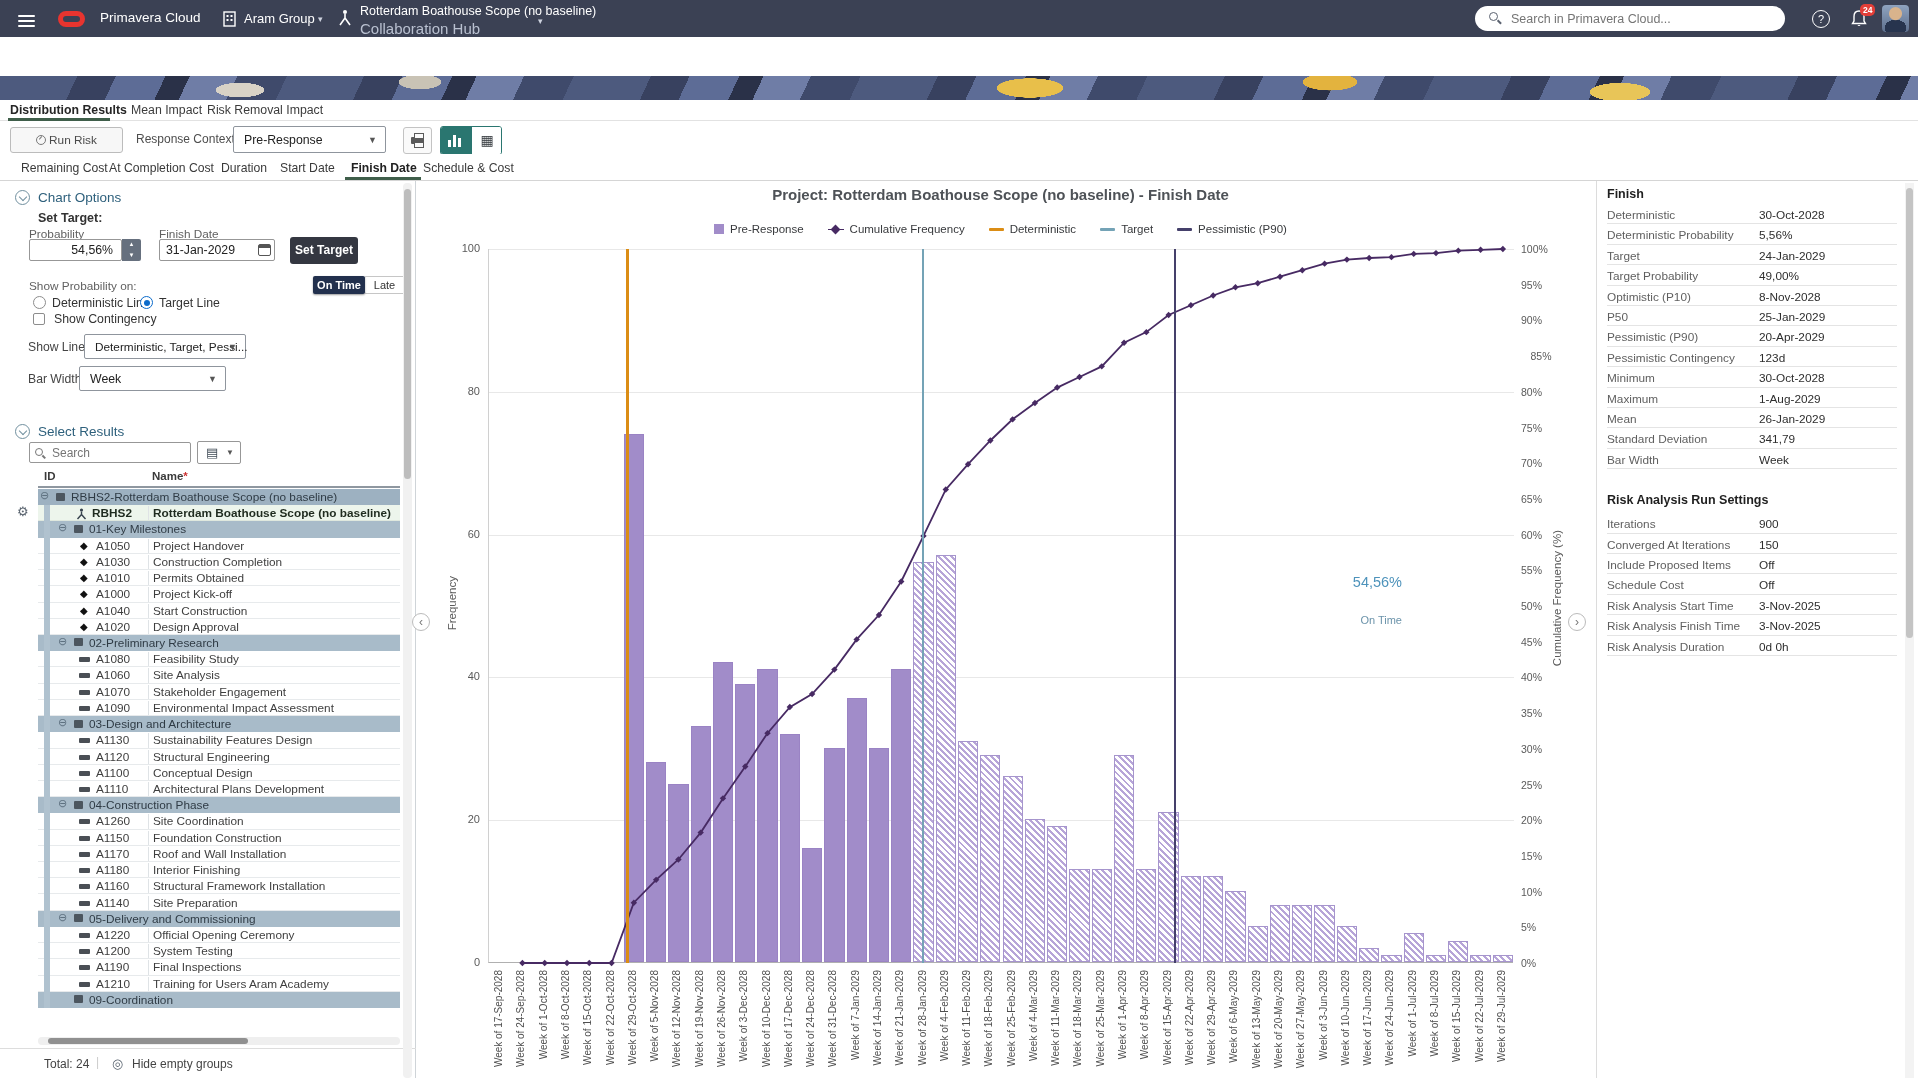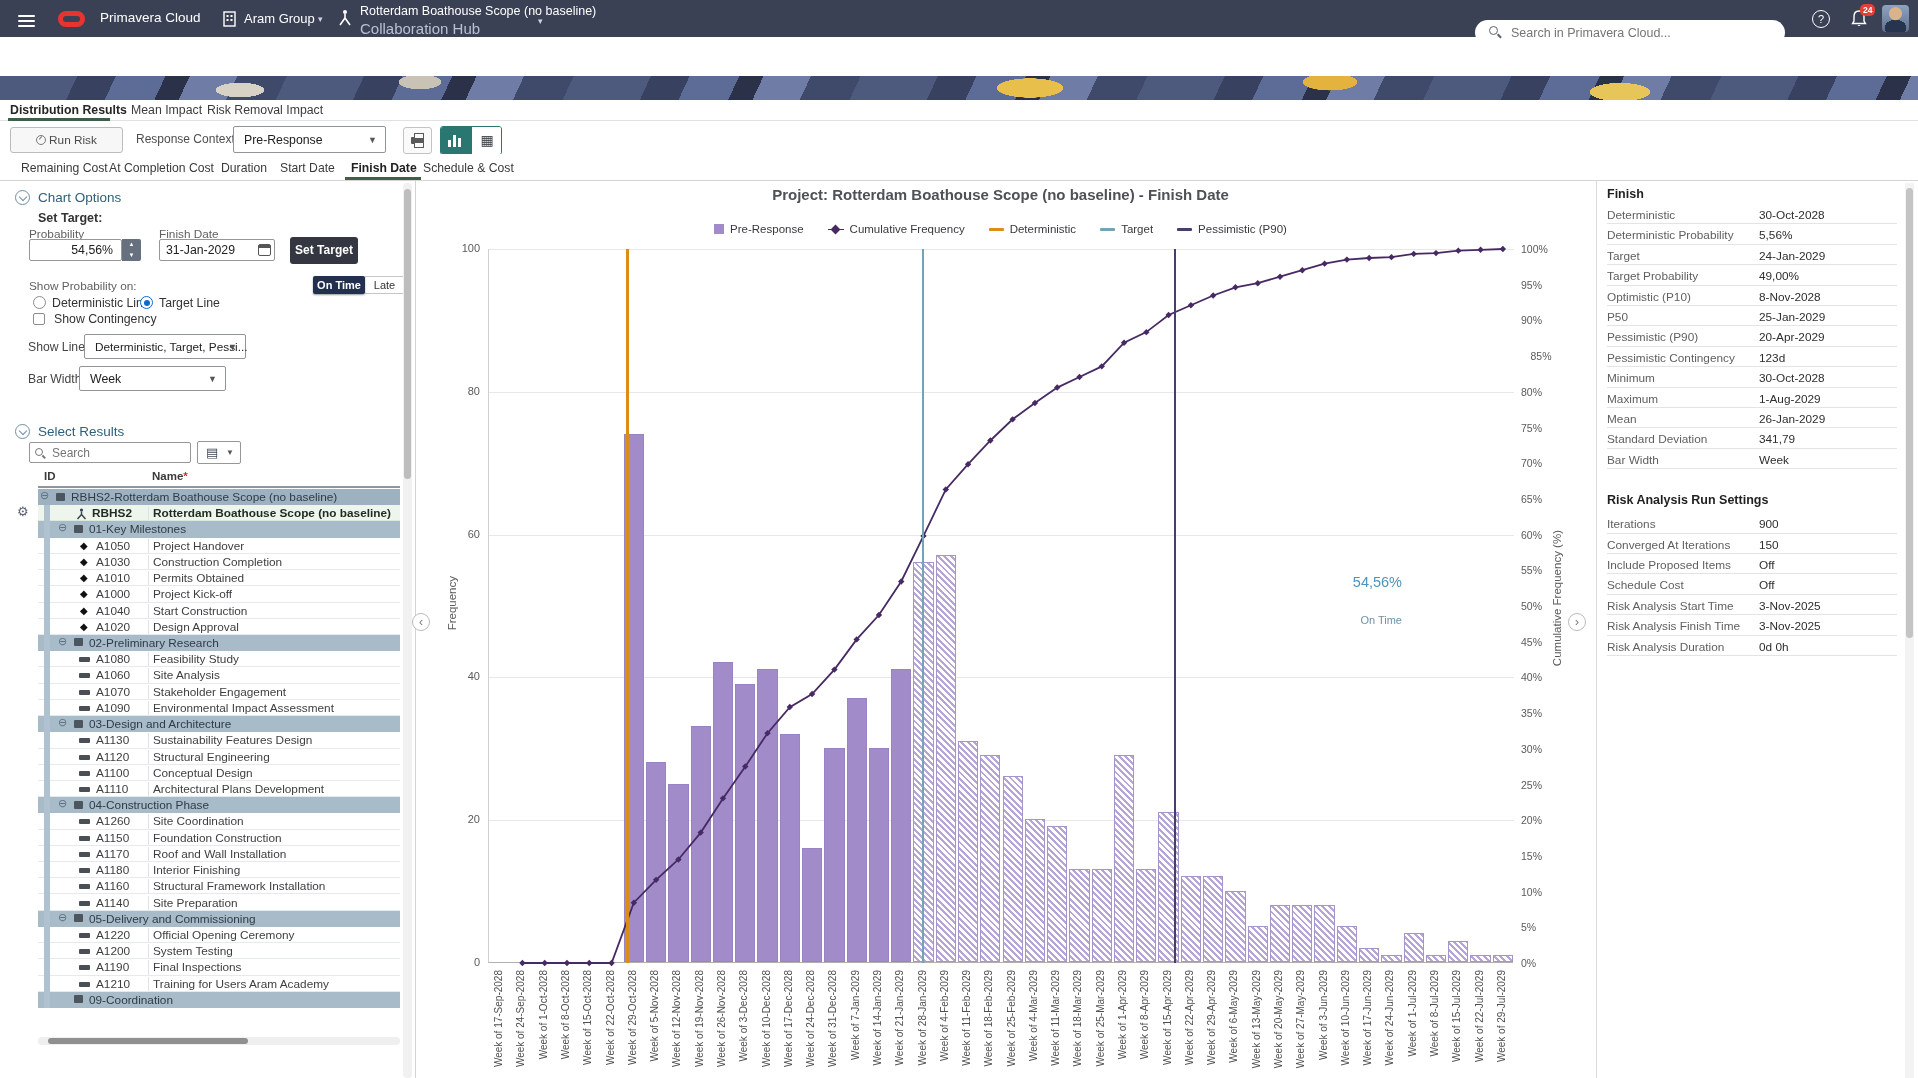--- a/index.html
+++ b/index.html
@@ -7,21 +7,21 @@
   .app { position:relative; width:1918px; height:1078px; background:#fff; overflow:hidden; }
   .abs { position:absolute; }
 
   
   .navbar { position:absolute; left:0; top:0; width:1918px; height:37px; background:#3b4154; color:#fff; }
   .hamburger span { display:block; width:17px; height:2px; background:#fff; margin:3px 0; border-radius:1px; }
   .oracle-logo { width:27px; height:16px; border:5px solid #e8342f; border-radius:9px; }
   .nav-text { font-size:13.5px; color:#fff; white-space:nowrap; }
   .nav-sub { font-size:15px; color:#b9c0d0; white-space:nowrap;text-align:right; }
   .caret { font-size:9px; color:#cfd4e0; }
-  .searchbox { position:absolute; left:1475px; top:20px; width:310px; height:25px; background:#fff; border-radius:13px; }
+  .searchbox { position:absolute; left:1475px; top:6px; width:310px; height:25px; background:#fff; border-radius:13px; }
   .searchbox input { position:absolute; left:36px; top:0; width:260px; height:25px; border:0; outline:0; font-size:12.5px; color:#3c424f; background:transparent; font-family:"Liberation Sans",sans-serif; }
   .mag { position:absolute; left:14px; top:6px; width:9px; height:9px; border:1.6px solid #5b6270; border-radius:50%; }
   .mag::after { content:""; position:absolute; left:7px; top:8px; width:5px; height:1.6px; background:#5b6270; transform:rotate(45deg); }
   .help-circle { position:absolute; width:18px; height:18px; border:1.5px solid #fff; border-radius:50%; color:#fff; font-size:11px; text-align:center; line-height:16px; }
   .badge { position:absolute; background:#e33e38; color:#fff; font-size:8.5px; font-weight:bold; border-radius:5px; padding:1px 3px; }
   .avatar { position:absolute; left:1882px; top:5px; width:27px; height:27px; border-radius:4px;
     background: radial-gradient(circle 6px at 50% 32%, #d9b38c 0 6px, transparent 7px),
                 radial-gradient(ellipse 11px 8px at 50% 85%, #27344e 0 100%, transparent 100%),
                 linear-gradient(180deg,#8fa3bf,#5d6f8d); }
 
@@ -439,20 +439,26 @@
         <span class="gfolder" style="left:36px;"></span>
         <span class="cell-id" style="left:51px;">09-Coordination</span>
       </div>
     </div>
   <div class="guide-band"></div>
   <div class="gear">⚙</div>
 
   <div class="hscroll-track">
       <div class="hscroll-thumb"></div>
     </div>
+  <div class="panel-footer">
+    <span style="position:absolute; left:44px; top:8px;">Total: 24</span>
+    <span style="position:absolute; left:96px; top:6px; color:#ccc;">|</span>
+    <span style="position:absolute; left:112px; top:7px; font-size:13px; color:#5b6570;">◎</span>
+    <span style="position:absolute; left:132px; top:8px;">Hide empty groups</span>
+  </div>
   <div class="vscroll">
       <div class="thumb"></div>
     </div>
 
   <div class="edge-btn" style="left:412px; top:613px;">‹</div>
   <div class="edge-btn" style="left:1568px; top:613px;">›</div>
 
   <div class="chart-title">Project: Rotterdam Boathouse Scope (no baseline) - Finish Date</div>
   <div class="legend" id="legend">
       <span class="item">

